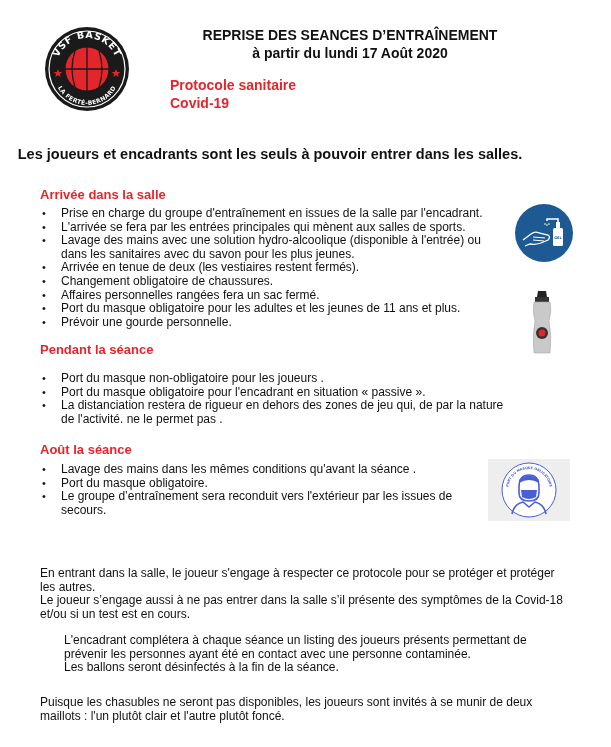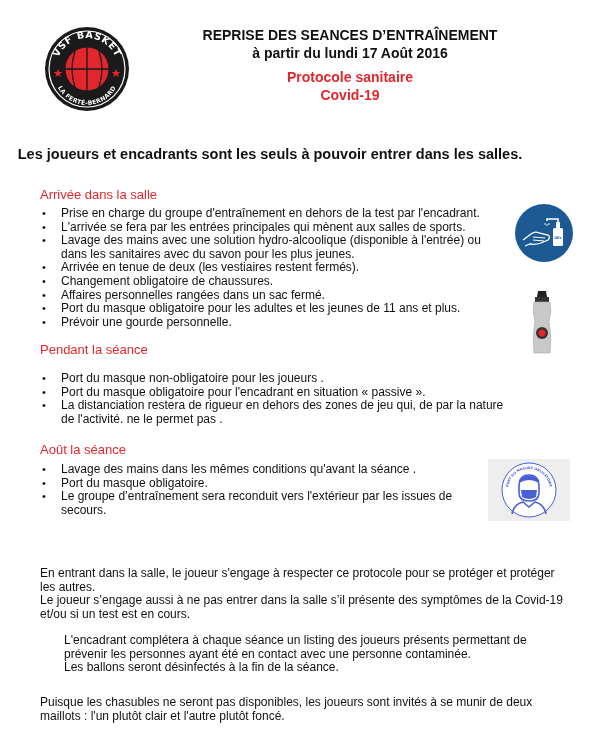--- a/index.html
+++ b/index.html
@@ -3,25 +3,25 @@
 <meta charset="utf-8">
 <style>
   html, body { margin: 0; padding: 0; background: #ffffff; }
   body {
     width: 611px; height: 747px; position: relative; overflow: hidden;
     font-family: "Liberation Sans", sans-serif; color: #111111;
   }
   .logo { position: absolute; left: 44px; top: 26px; width: 86px; height: 86px; }
   .title-block { position: absolute; left: 170px; top: 26px; width: 360px; text-align: center; }
   .title-line { font-weight: bold; font-size: 14px; line-height: 18px; color: #111; }
-  .subtitle-block { position: absolute; left: 170px; top: 68px; width: 360px; text-align: center; }
+  .subtitle-block { position: absolute; left: 170px; top: 76px; width: 360px; }
   .subtitle-line { font-weight: bold; font-size: 14px; line-height: 18px; color: #e3262c; }
   .intro { position: absolute; left: 0; top: 146px; width: 540px; text-align: center;
     font-weight: bold; font-size: 14.5px; color: #111; }
-  .section-heading { position: absolute; left: 40px; font-weight: normal; font-size: 13px; color: #e3262c; }
+  .section-heading { position: absolute; left: 40px; font-weight: bold; font-size: 13px; color: #e3262c; }
   ul.bullets { position: absolute; left: 40px; margin: 0; padding: 0; list-style: none; width: 460px; }
   ul.bullets li { position: relative; padding-left: 21px; font-size: 12px; line-height: 13.6px; color: #111; }
   ul.bullets li .dot { position: absolute; left: 2px; top: 0; font-size: 11px; }
   .para { position: absolute; left: 40px; width: 525px; font-size: 12px; line-height: 13.6px; color: #111; }
   .img-gel { position: absolute; left: 515px; top: 204px; width: 58px; height: 58px; }
   .img-bottle { position: absolute; left: 530px; top: 291px; width: 24px; height: 64px; }
   .img-mask { position: absolute; left: 488px; top: 459px; width: 82px; height: 62px; background: #eeeeee; }
 </style>
 </head>
 <body>
@@ -45,38 +45,38 @@
       <textPath href="#arcTop" startOffset="50%" text-anchor="middle">VSF BASKET</textPath>
     </text>
     <text font-family="DejaVu Sans, sans-serif" font-weight="bold" font-size="6" fill="#ffffff" letter-spacing="0.3">
       <textPath href="#arcBot" startOffset="50%" text-anchor="middle" dy="5">LA FERTÉ-BERNARD</textPath>
     </text>
   </svg>
 </div>
 
 <div class="title-block">
   <div class="title-line">REPRISE DES SEANCES D’ENTRAÎNEMENT</div>
-  <div class="title-line">à partir du lundi 17 Août 2016</div>
+  <div class="title-line">à partir du lundi 17 Août 2020</div>
 </div>
 
 <div class="subtitle-block">
   <div class="subtitle-line">Protocole sanitaire</div>
   <div class="subtitle-line">Covid-19</div>
 </div>
 
 <div class="intro">Les joueurs et encadrants sont les seuls à pouvoir entrer dans les salles.</div>
 
 <div class="section-heading" style="top:187px;">Arrivée dans la salle</div>
 <ul class="bullets" style="top:207px;">
-  <li><span class="dot">•</span><span>Prise en charge du groupe d'entraînement en dehors de la test par l'encadrant.</span></li>
+  <li><span class="dot">•</span><span>Prise en charge du groupe d'entraînement en issues de la salle par l'encadrant.</span></li>
   <li><span class="dot">•</span><span>L'arrivée se fera par les entrées principales qui mènent aux salles de sports.</span></li>
   <li><span class="dot">•</span><span>Lavage des mains avec une solution hydro-alcoolique (disponible à l'entrée) ou dans les sanitaires avec du savon pour les plus jeunes.</span></li>
   <li><span class="dot">•</span><span>Arrivée en tenue de deux (les vestiaires restent fermés).</span></li>
   <li><span class="dot">•</span><span>Changement obligatoire de chaussures.</span></li>
-  <li><span class="dot">•</span><span>Affaires personnelles rangées dans un sac fermé.</span></li>
+  <li><span class="dot">•</span><span>Affaires personnelles rangées fera un sac fermé.</span></li>
   <li><span class="dot">•</span><span>Port du masque obligatoire pour les adultes et les jeunes de 11 ans et plus.</span></li>
   <li><span class="dot">•</span><span>Prévoir une gourde personnelle.</span></li>
 </ul>
 
 <div class="img-gel">
   <svg width="58" height="58" viewBox="0 0 58 58">
     <circle cx="29" cy="29" r="29" fill="#1d5a94"></circle>
     <rect x="38" y="24" width="10" height="18" rx="1.5" fill="#ffffff"></rect>
     <rect x="41" y="18" width="4" height="6" fill="#ffffff"></rect>
     <path d="M 43 18 L 43 15 L 32 15 L 32 17" stroke="#ffffff" stroke-width="1.6" fill="none"></path>
@@ -124,21 +124,21 @@
     </text>
     <path d="M 31 28 Q 31 16 41 16 Q 51 16 51 28 L 51 34 Q 51 42 41 42 Q 31 42 31 34 Z" fill="#ffffff" stroke="#4a5fd6" stroke-width="1.6"></path>
     <path d="M 31 21 Q 41 12 51 21 L 51 24 Q 41 18 31 24 Z" fill="#4a5fd6"></path>
     <path d="M 33 31 L 49 31 L 48 38 Q 41 42 34 38 Z" fill="#4a5fd6"></path>
     <path d="M 24 55 Q 26 45 35 43 L 41 48 L 47 43 Q 56 45 58 55" fill="none" stroke="#4a5fd6" stroke-width="1.6"></path>
   </svg>
 </div>
 
 <div class="para" style="top:567px;">
   <div style="white-space:pre-line;">En entrant dans la salle, le joueur s'engage à respecter ce protocole pour se protéger et protéger les autres.
-Le joueur s’engage aussi à ne pas entrer dans la salle s’il présente des symptômes de la Covid-19 et/ou si un test est en cours.</div>
+Le joueur s’engage aussi à ne pas entrer dans la salle s’il présente des symptômes de la Covid-18 et/ou si un test est en cours.</div>
 </div>
 <div class="para" style="top:634px; width:480px;margin-left:24px;">
   <div style="white-space:pre-line;">L'encadrant complétera à chaque séance un listing des joueurs présents permettant de prévenir les personnes ayant été en contact avec une personne contaminée.
 Les ballons seront désinfectés à la fin de la séance.</div>
 </div>
 <div class="para" style="top:688px; width:500px;margin-top:8px;">
   <div>Puisque les chasubles ne seront pas disponibles, les joueurs sont invités à se munir de deux maillots : l'un plutôt clair et l'autre plutôt foncé.</div>
 </div>
 
 </body></html>

